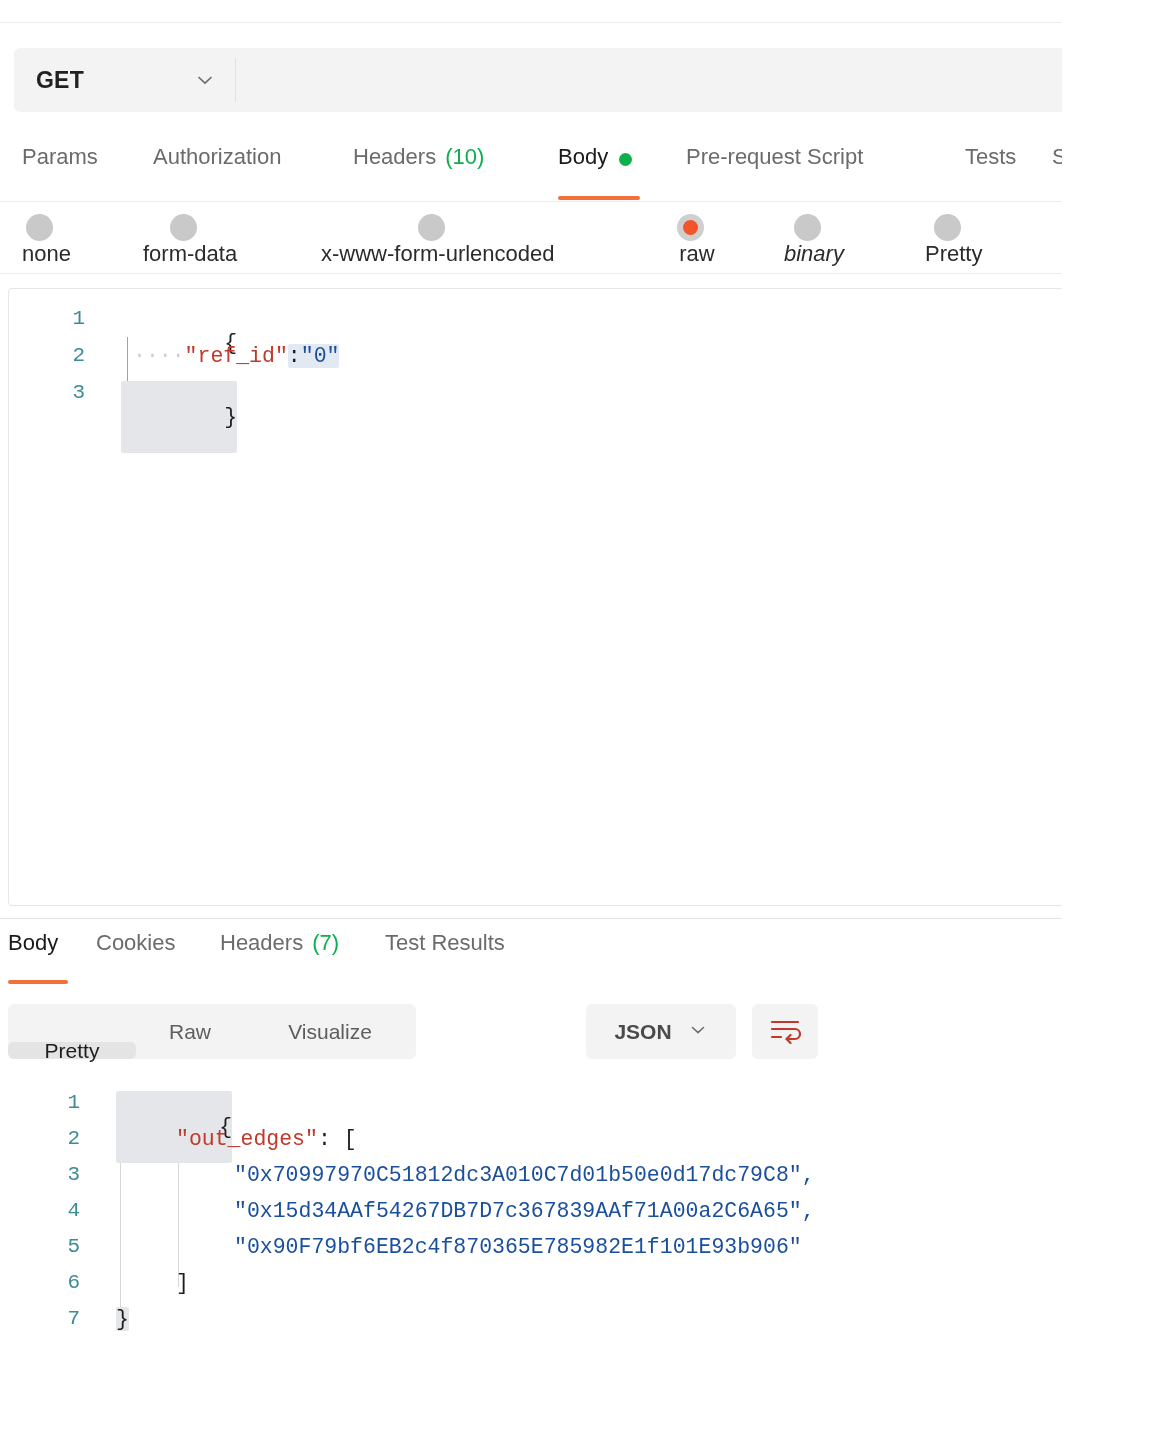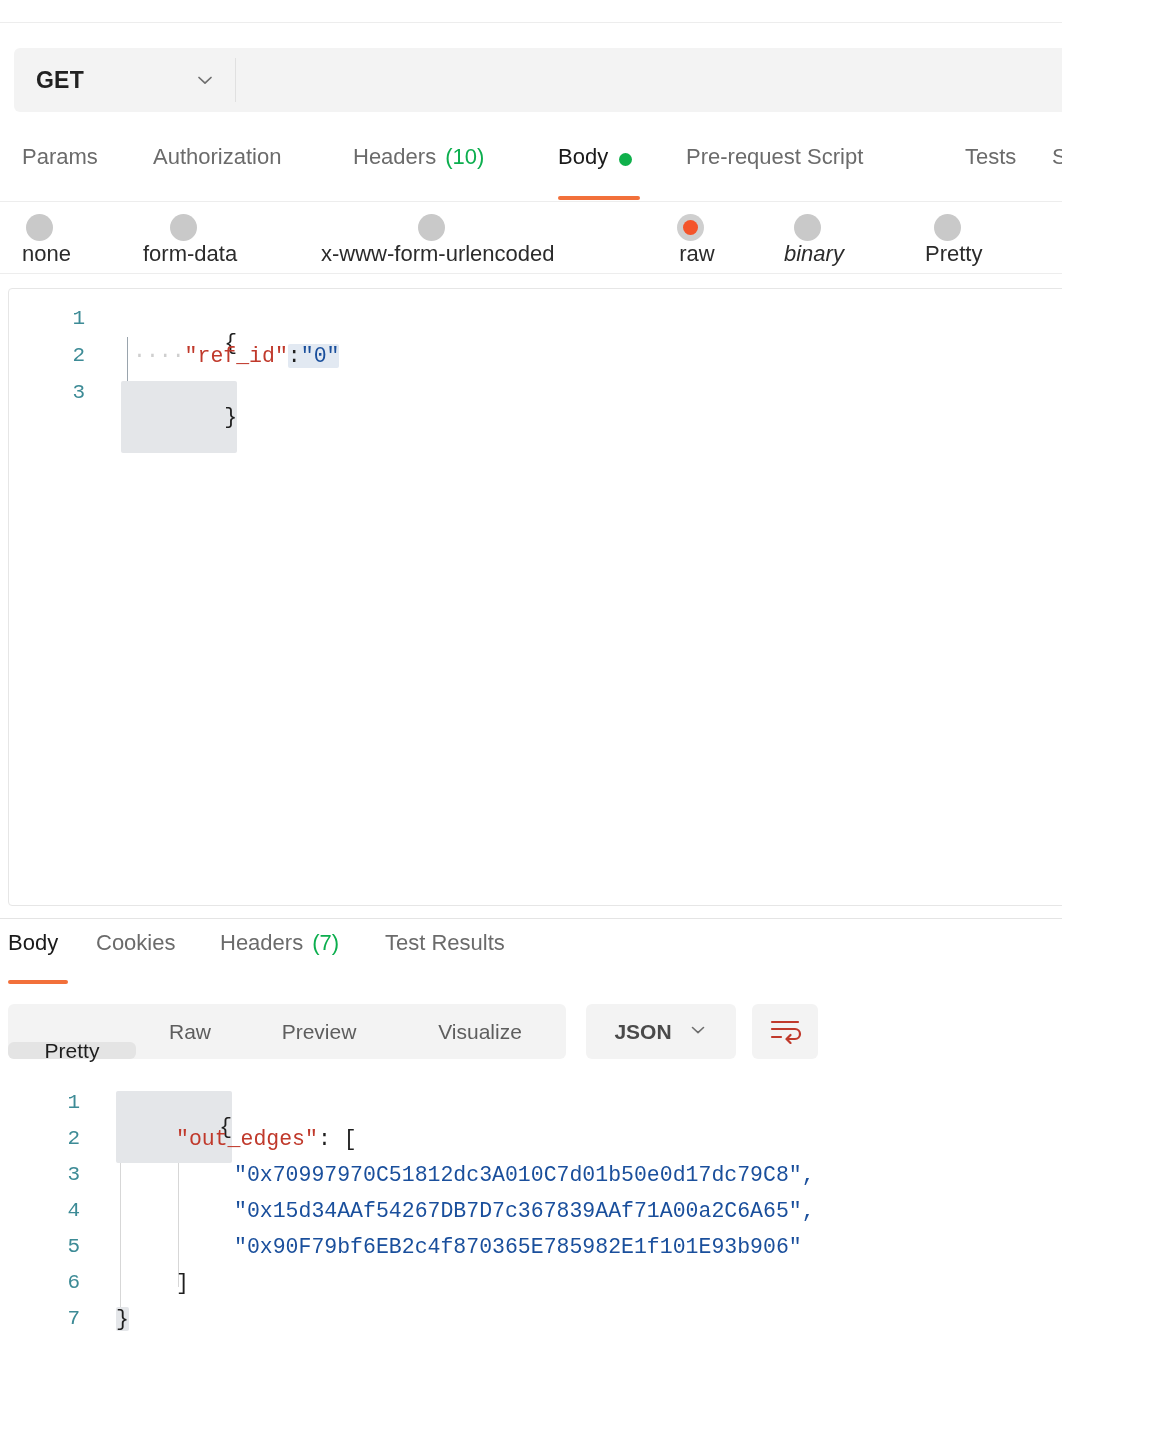--- a/index.html
+++ b/index.html
@@ -210,23 +210,20 @@
     </div>
   </div>
 
   <div class="seg">
     <div class="seg-item active" style="width:128px;margin-top:38px;">
       <span>Pretty</span>
     </div>
     <div class="seg-item" style="width:108px;">
       <span>Raw</span>
     </div>
-    <div class="seg-item" style="width:150px;">
-      <span>Preview</span>
-    </div>
     <div class="seg-item" style="width:172px;">
       <span>Visualize</span>
     </div>
   </div>
 
   <div class="fmt-btn">
     <span class="fmt-label">JSON</span>
     <span>
       <svg width="20" height="20" viewBox="0 0 20 20">
           <path d="M4.5 7.5 L10 12.6 L15.5 7.5" fill="none" stroke="#6e6e6e" stroke-width="1.6" stroke-linecap="round" stroke-linejoin="round"></path>

